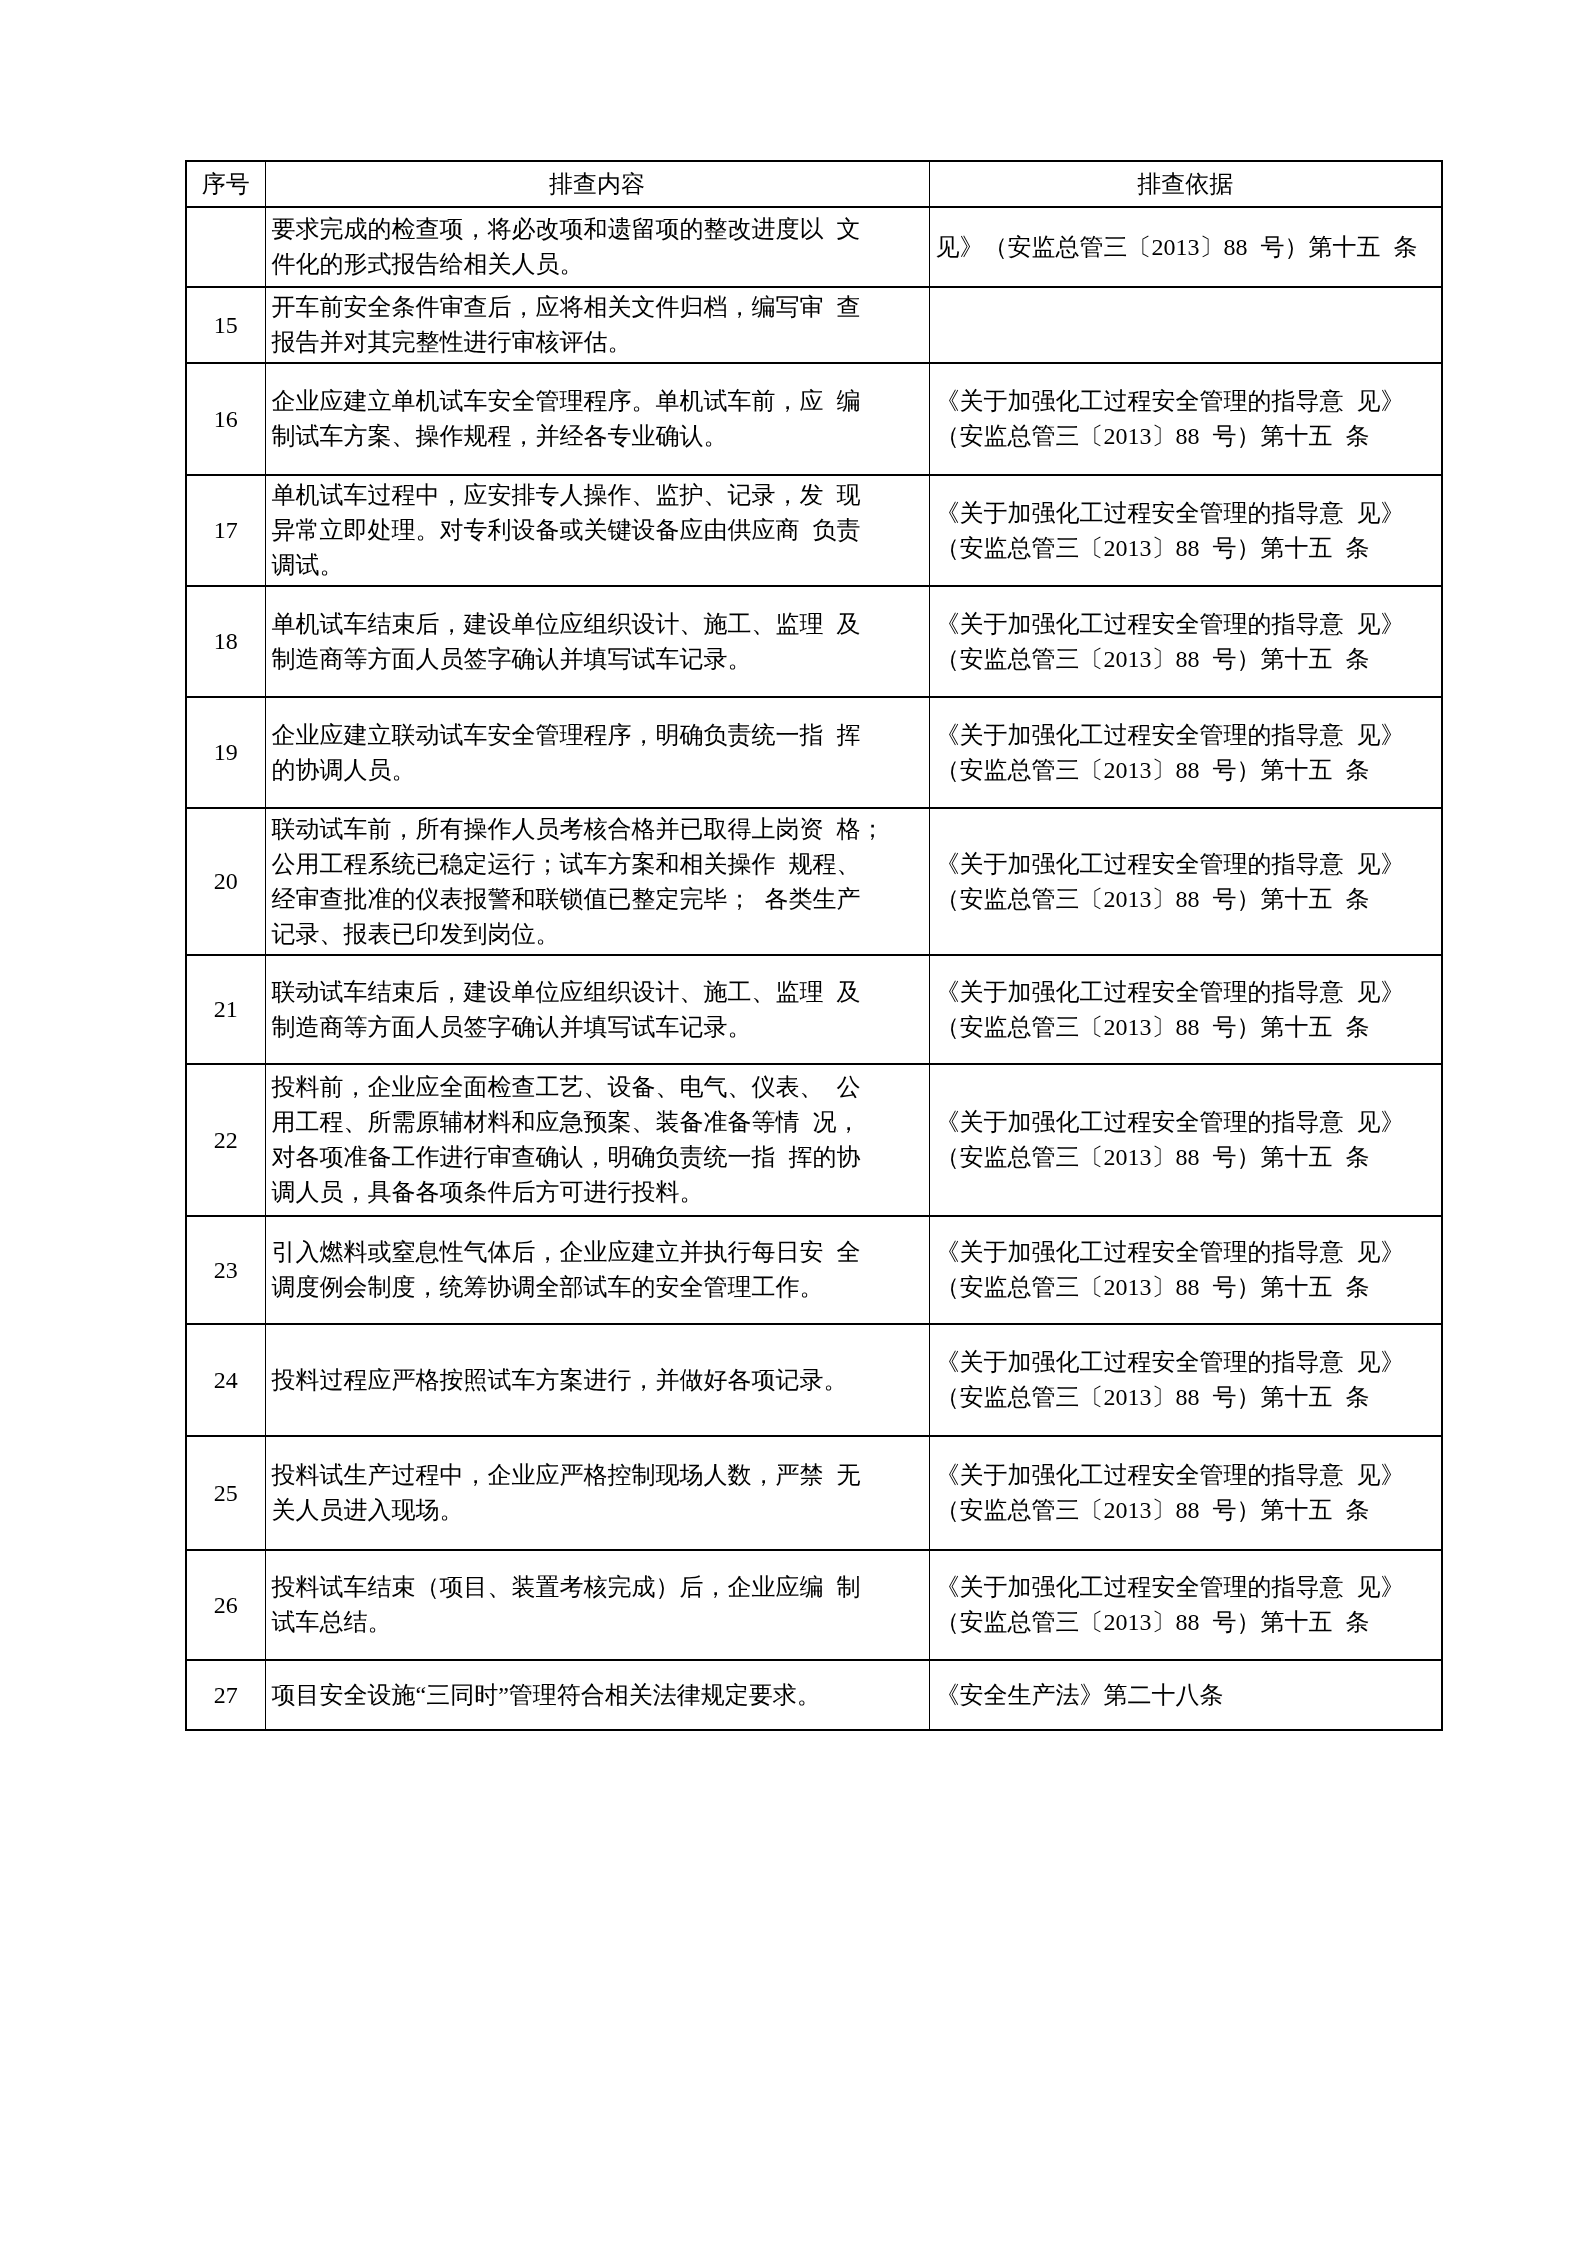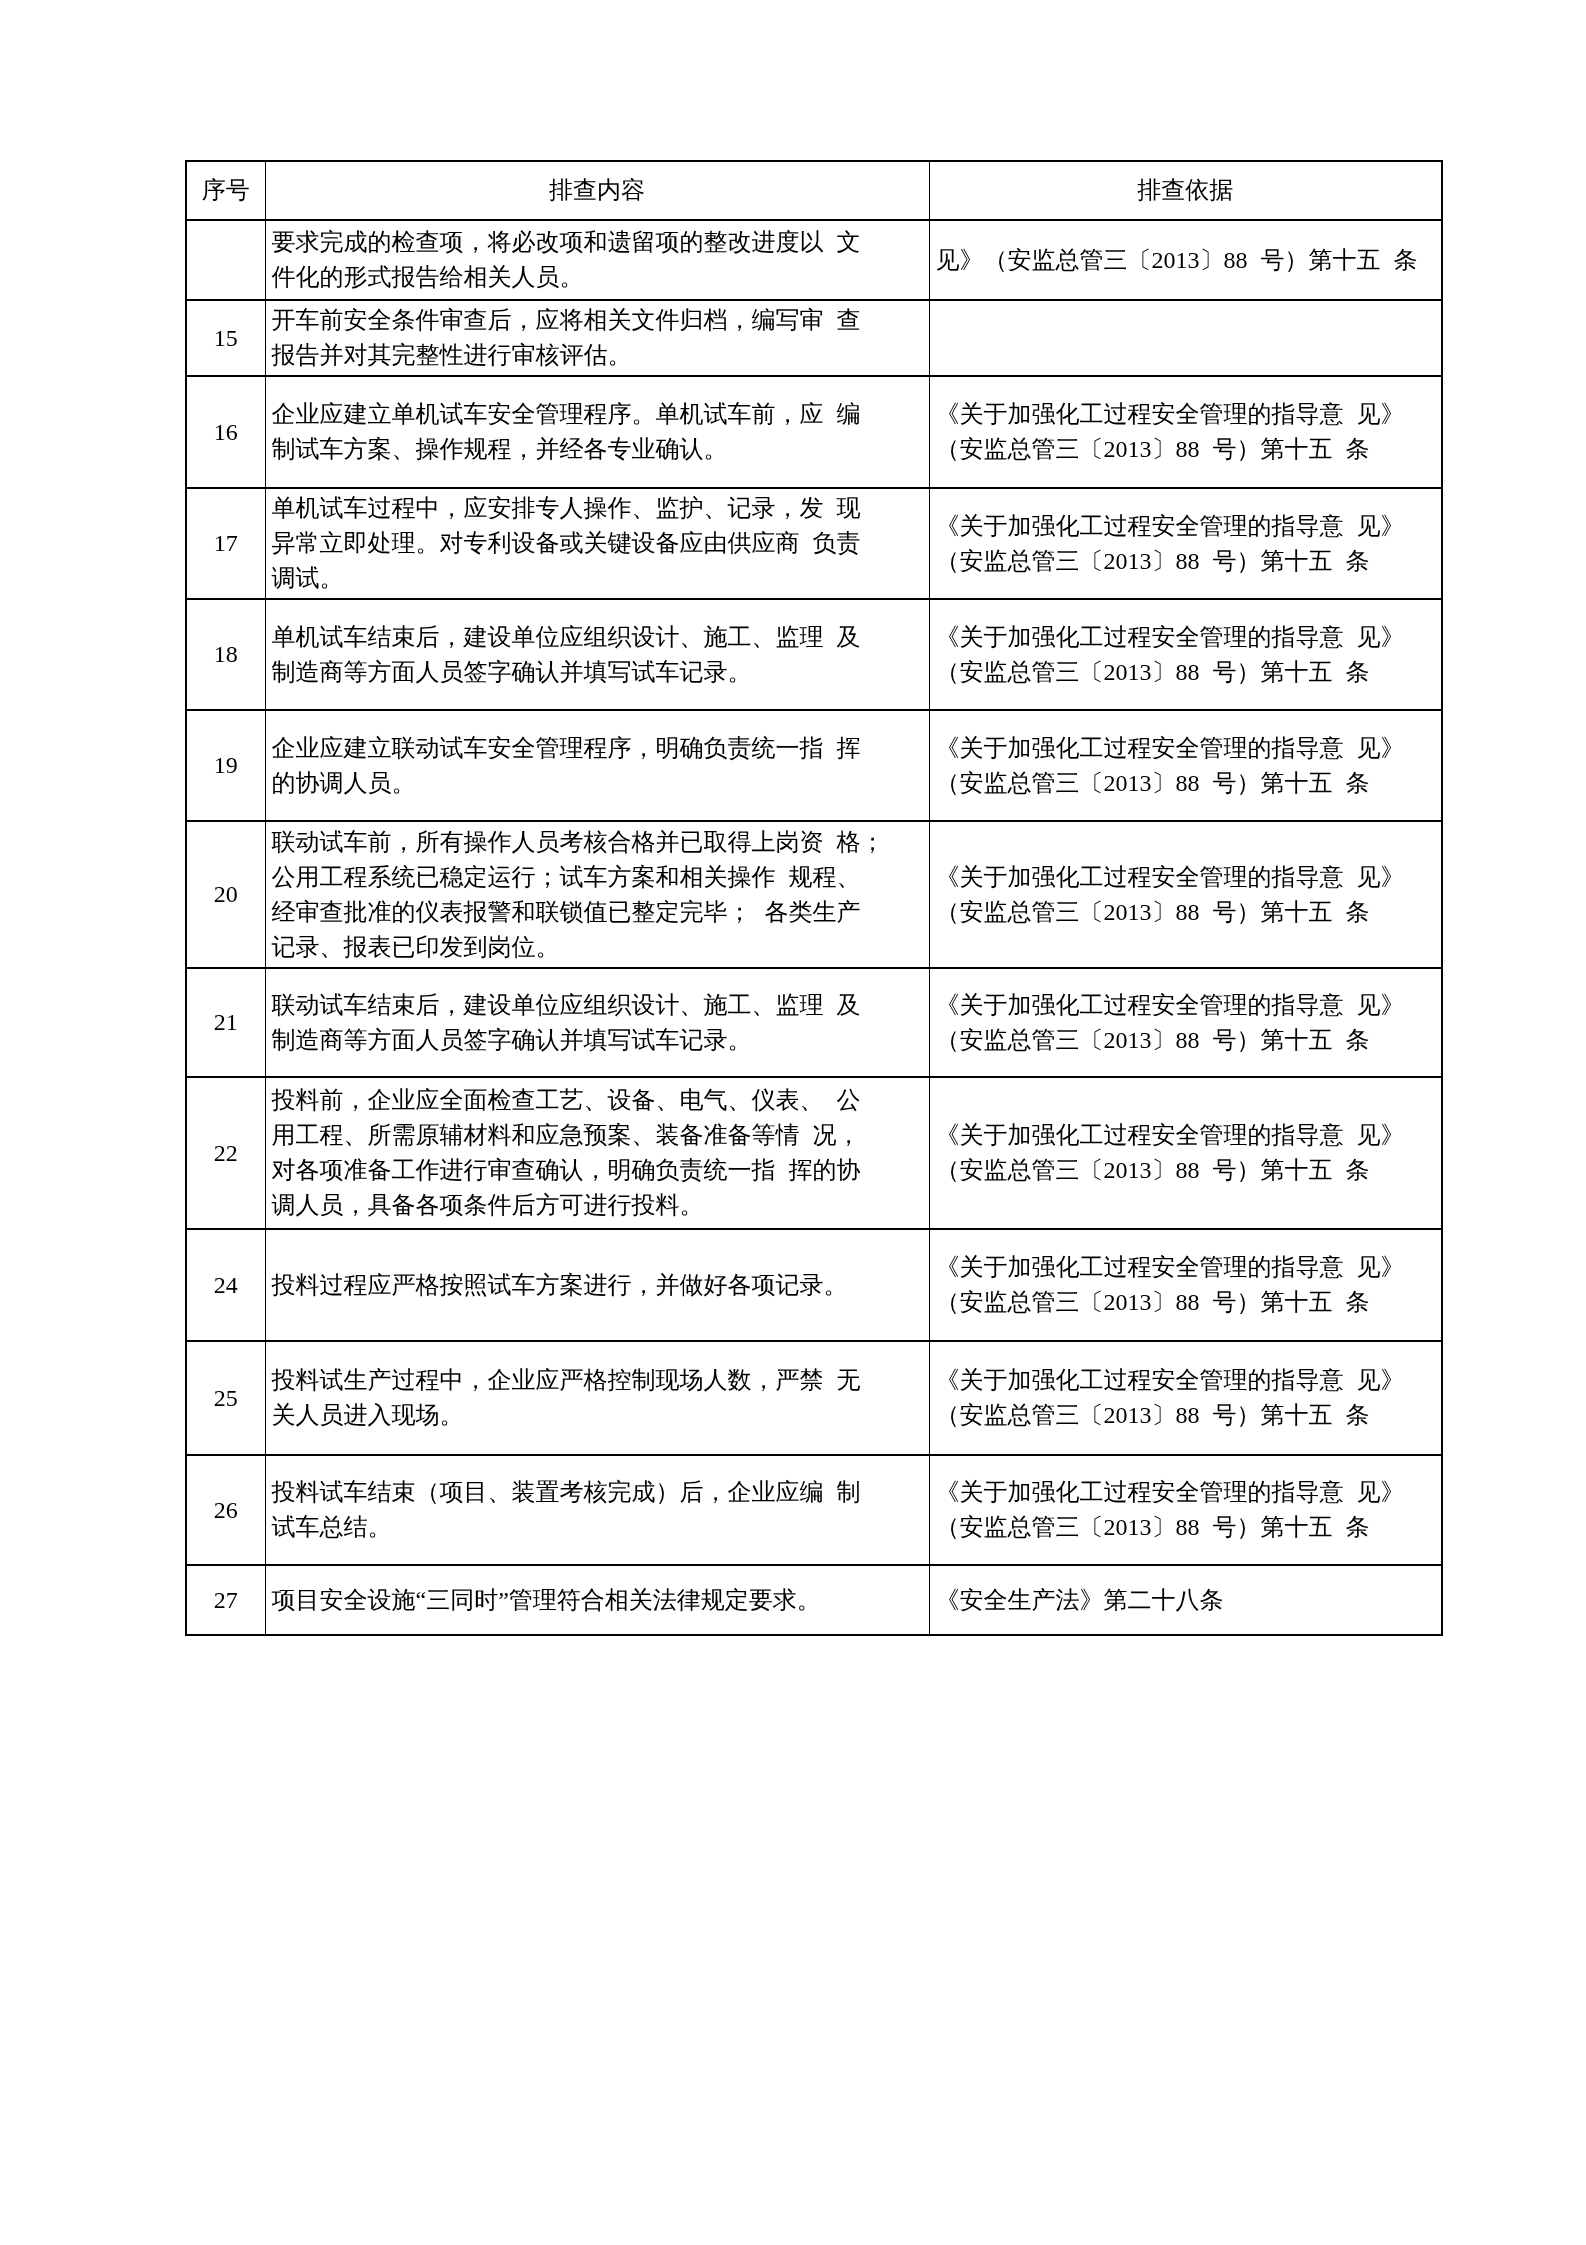--- a/index.html
+++ b/index.html
@@ -56,21 +56,21 @@
 <body>
 
 <div class="page">
   <table class="doc-table">
     <colgroup>
       <col class="c1">
       <col class="c2">
       <col class="c3">
     </colgroup>
     <thead>
-      <tr style="height:59px;">
+      <tr style="height:46px;">
         <th>序号</th>
         <th>排查内容</th>
         <th>排查依据</th>
       </tr>
     </thead>
     <tbody>
       <tr style="height:80px;">
         <td class="num"></td>
         <td class="content">要求完成的检查项，将必改项和遗留项的整改进度以 文
 件化的形式报告给相关人员。</td>
@@ -129,20 +129,27 @@
       </tr>
       <tr style="height:152px;">
         <td class="num">22</td>
         <td class="content">投料前，企业应全面检查工艺、设备、电气、仪表、 公
 用工程、所需原辅材料和应急预案、装备准备等情 况，
 对各项准备工作进行审查确认，明确负责统一指 挥的协
 调人员，具备各项条件后方可进行投料。</td>
         <td class="basis">《关于加强化工过程安全管理的指导意 见》
 （安监总管三〔2013〕88 号）第十五 条</td>
       </tr>
+      <tr style="height:108px;">
+        <td class="num">23</td>
+        <td class="content">引入燃料或窒息性气体后，企业应建立并执行每日安 全
+调度例会制度，统筹协调全部试车的安全管理工作。</td>
+        <td class="basis">《关于加强化工过程安全管理的指导意 见》
+（安监总管三〔2013〕88 号）第十五 条</td>
+      </tr>
       <tr style="height:112px;">
         <td class="num">24</td>
         <td class="content">投料过程应严格按照试车方案进行，并做好各项记录。</td>
         <td class="basis">《关于加强化工过程安全管理的指导意 见》
 （安监总管三〔2013〕88 号）第十五 条</td>
       </tr>
       <tr style="height:114px;">
         <td class="num">25</td>
         <td class="content">投料试生产过程中，企业应严格控制现场人数，严禁 无
 关人员进入现场。</td>

